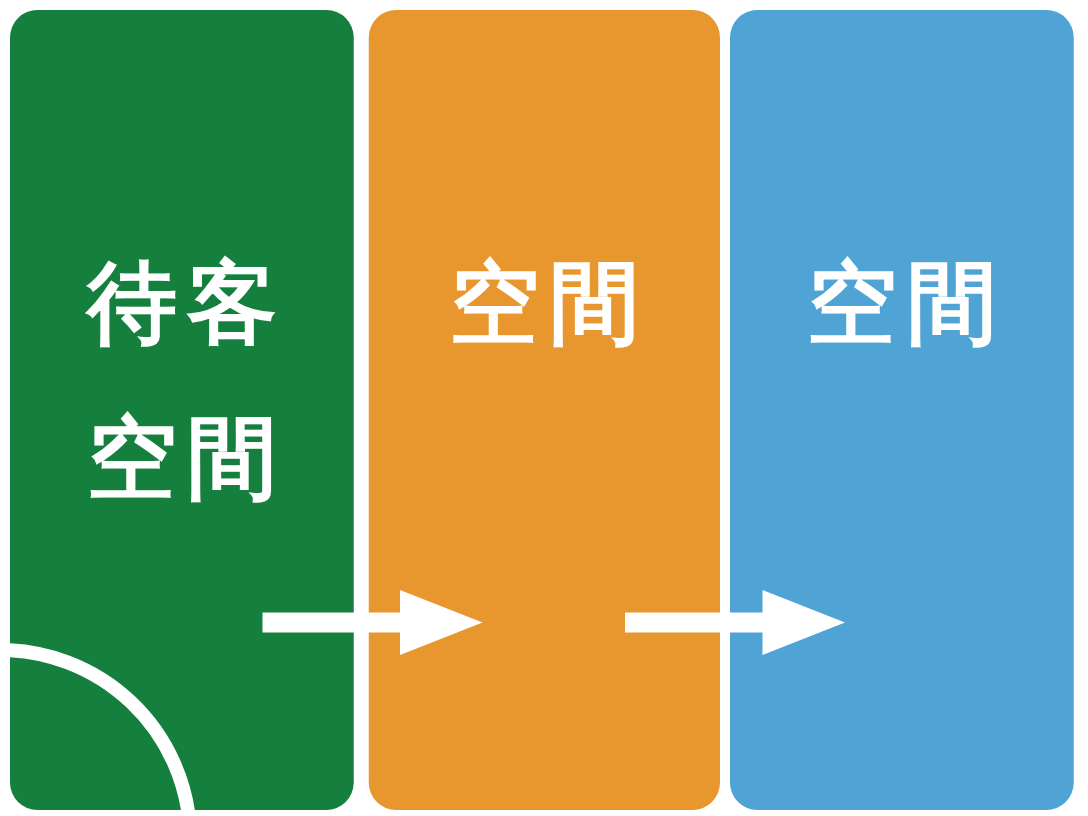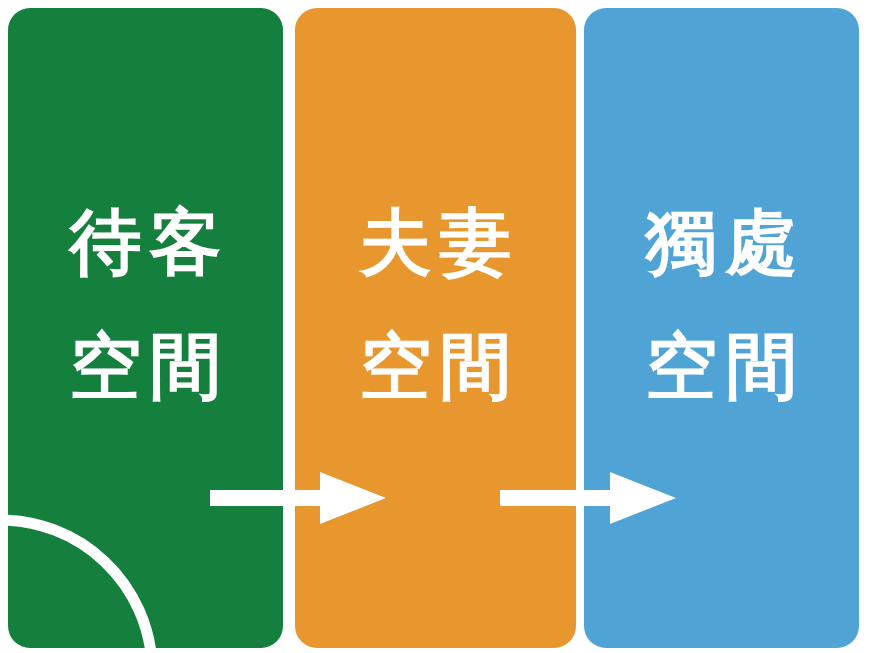--- a/index.html
+++ b/index.html
@@ -81,28 +81,26 @@
       <div class="label-line">待客</div>
       <div class="label-line">空間</div>
     </div>
     <svg class="door-arc" viewBox="0 0 170 160">
       <path d="M 0 24 A 152 152 0 0 1 152 168" fill="none" stroke="#ffffff" stroke-width="11"></path>
     </svg>
   </div>
 
   <div class="panel panel-orange">
     <div class="panel-labels">
-      <div class="label-line">夫妻</div>
       <div class="label-line">空間</div>
     </div>
   </div>
 
   <div class="panel panel-blue">
     <div class="panel-labels">
-      <div class="label-line">獨處</div>
       <div class="label-line">空間</div>
     </div>
   </div>
 
   <svg class="arrow arrow-1" viewBox="0 0 180 56">
     <path d="M 2 20 L 112 20 L 112 2 L 178 28 L 112 54 L 112 36 L 2 36 Z" fill="#ffffff"></path>
   </svg>
 
   <svg class="arrow arrow-2" viewBox="0 0 180 56">
     <path d="M 2 20 L 112 20 L 112 2 L 178 28 L 112 54 L 112 36 L 2 36 Z" fill="#ffffff"></path>

